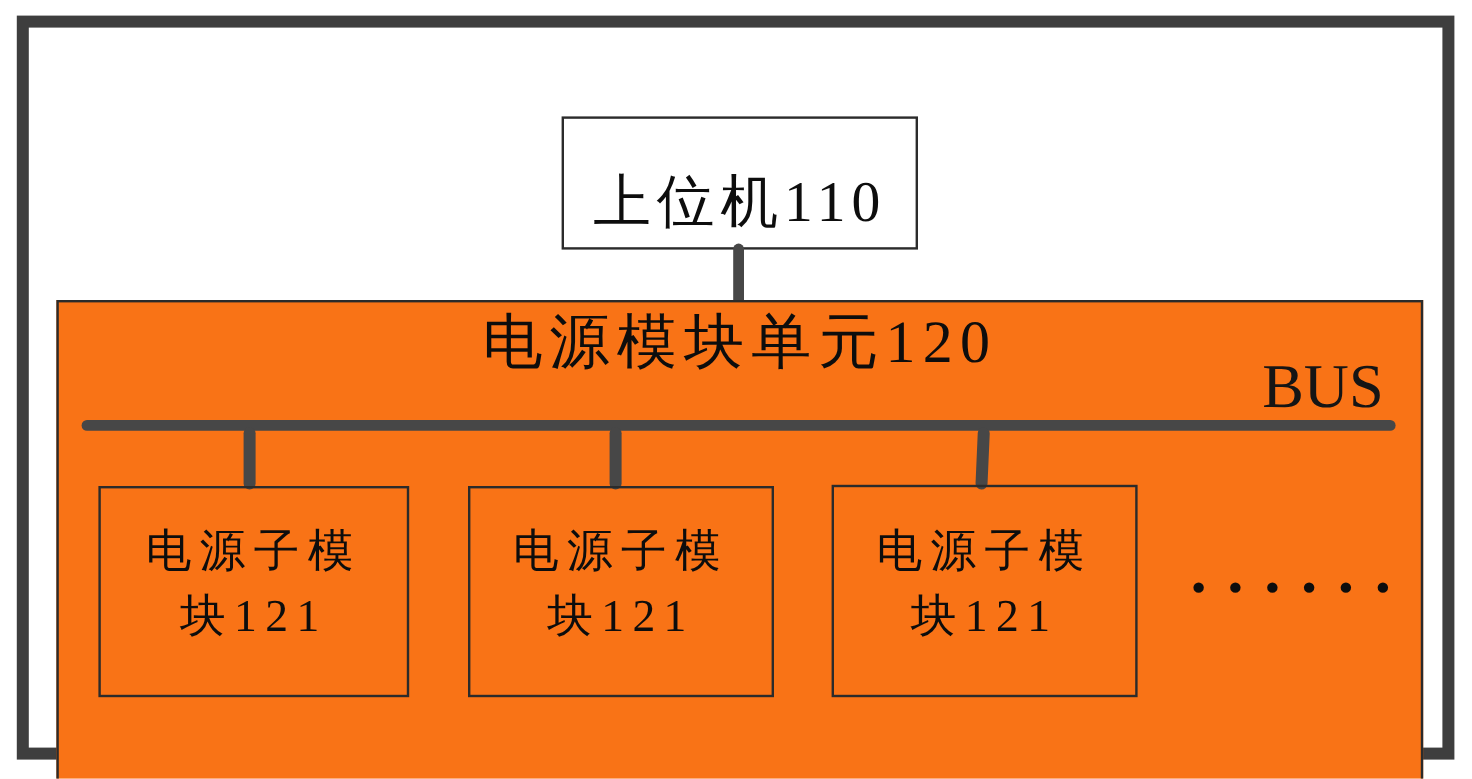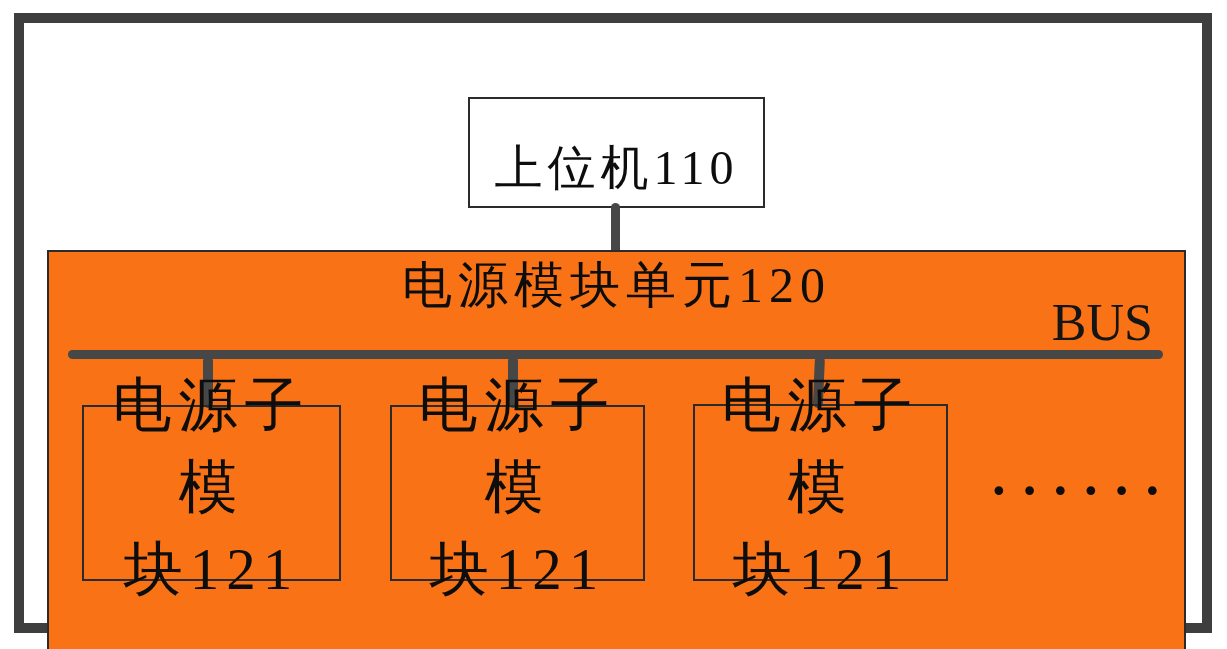--- a/index.html
+++ b/index.html
@@ -132,22 +132,22 @@
     display: flex;
     align-items: center;
     justify-content: center;
     text-align: center;
     padding-bottom: 12px;
   }
   .sub-1 { left: 33px;  top: 153px; width: 259px; height: 176px; }
   .sub-2 { left: 341px; top: 153px; width: 255px; height: 176px; }
   .sub-3 { left: 644px; top: 152px; width: 255px; height: 177px; }
   .sub-label {
-    font-size: 59px;
-    line-height: 82px;
+    font-size: 38px;
+    line-height: 54px;
     letter-spacing: 7px;
     white-space: pre-line;
   }
 
   
   .ellipsis {
     position: absolute;
     left: 941px;
     top: 204px;
     width: 170px;

